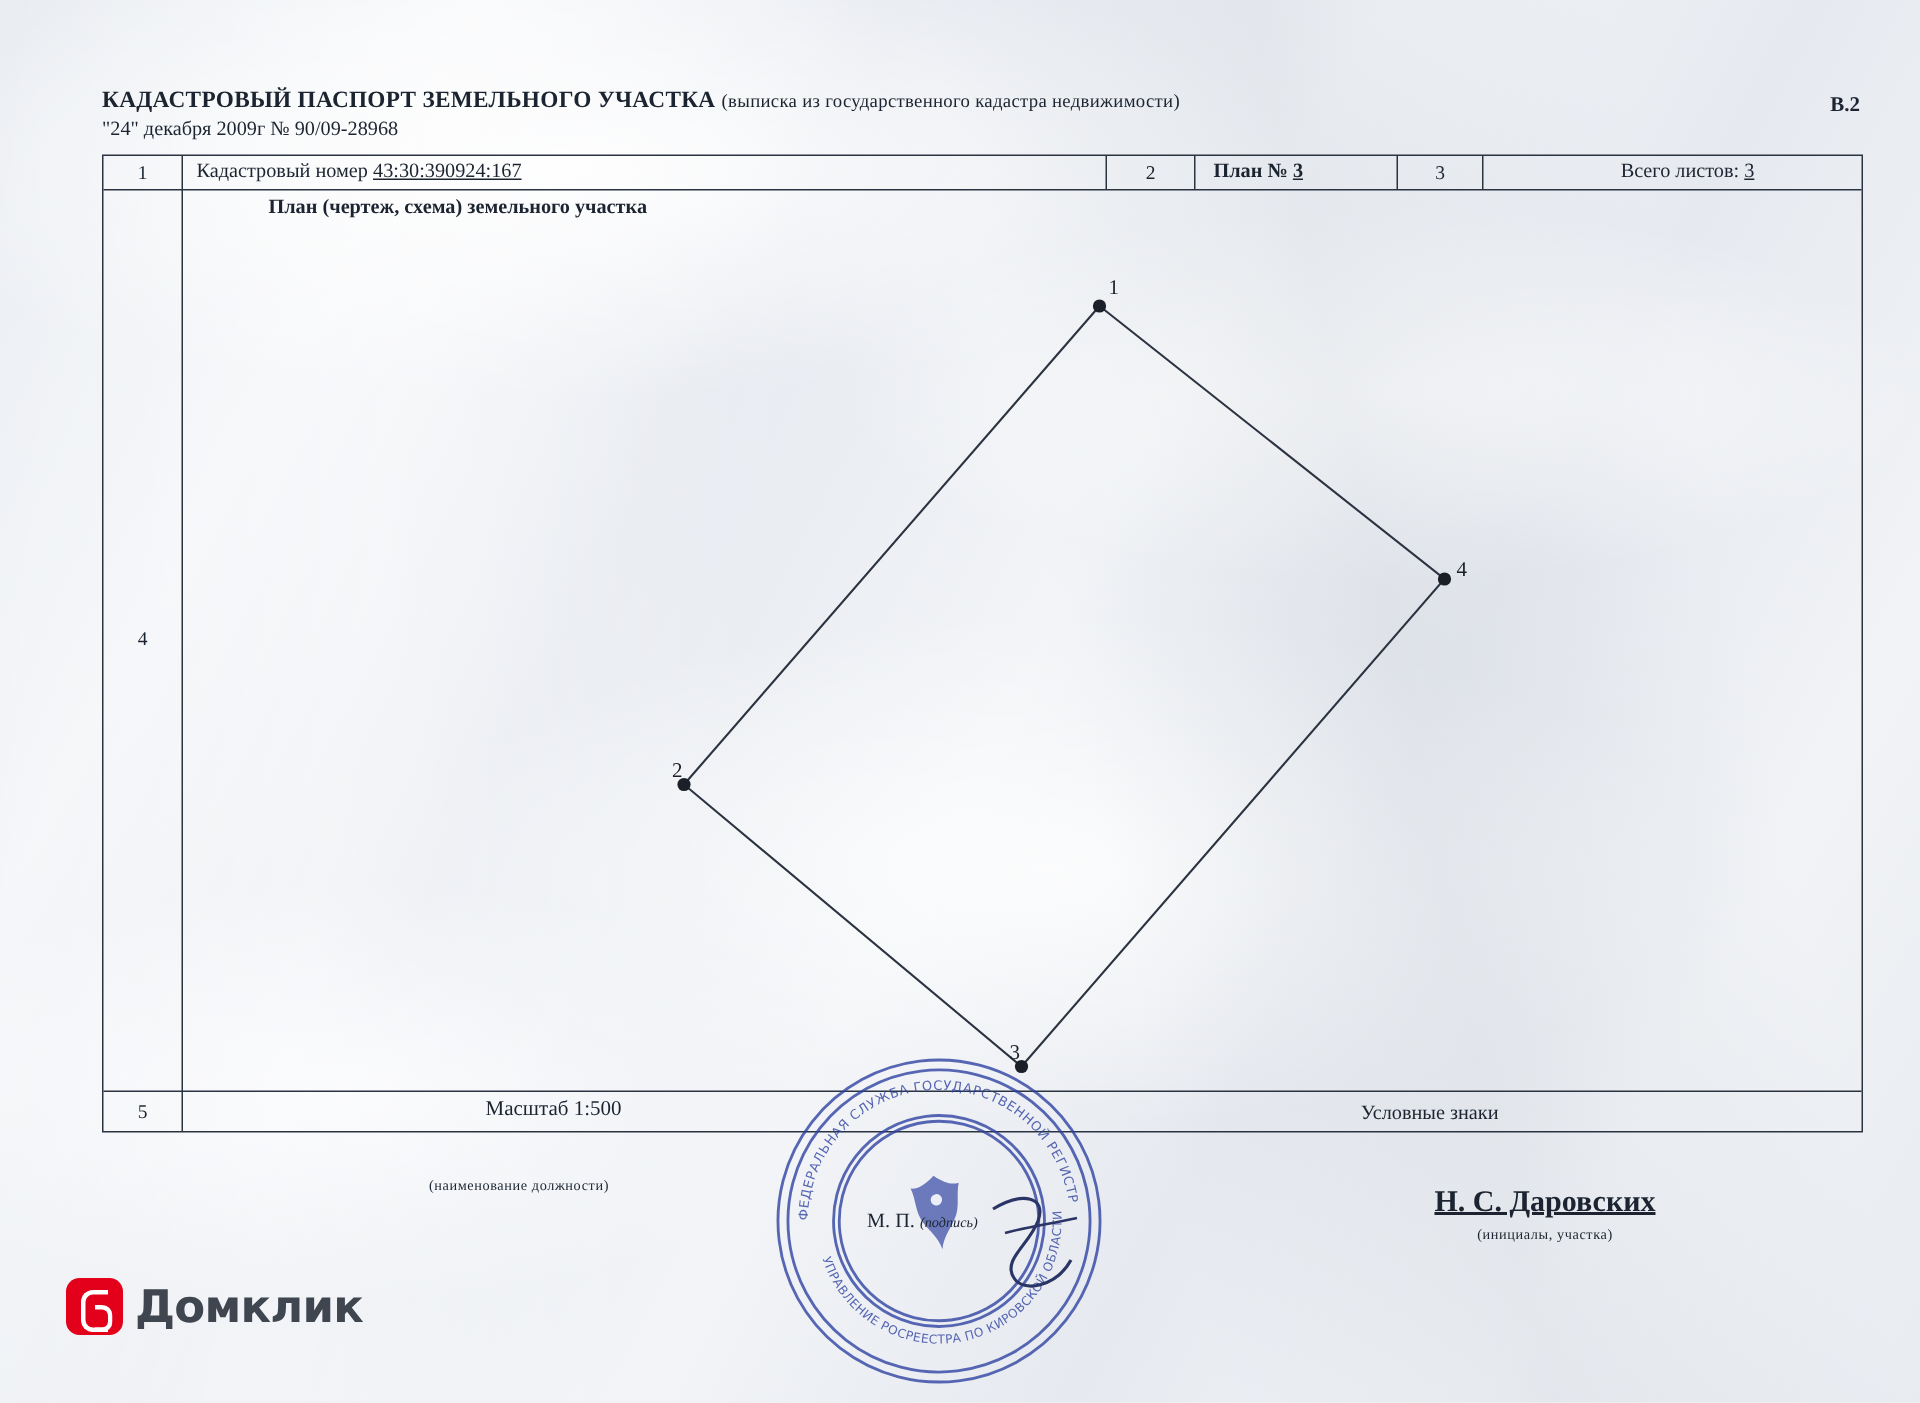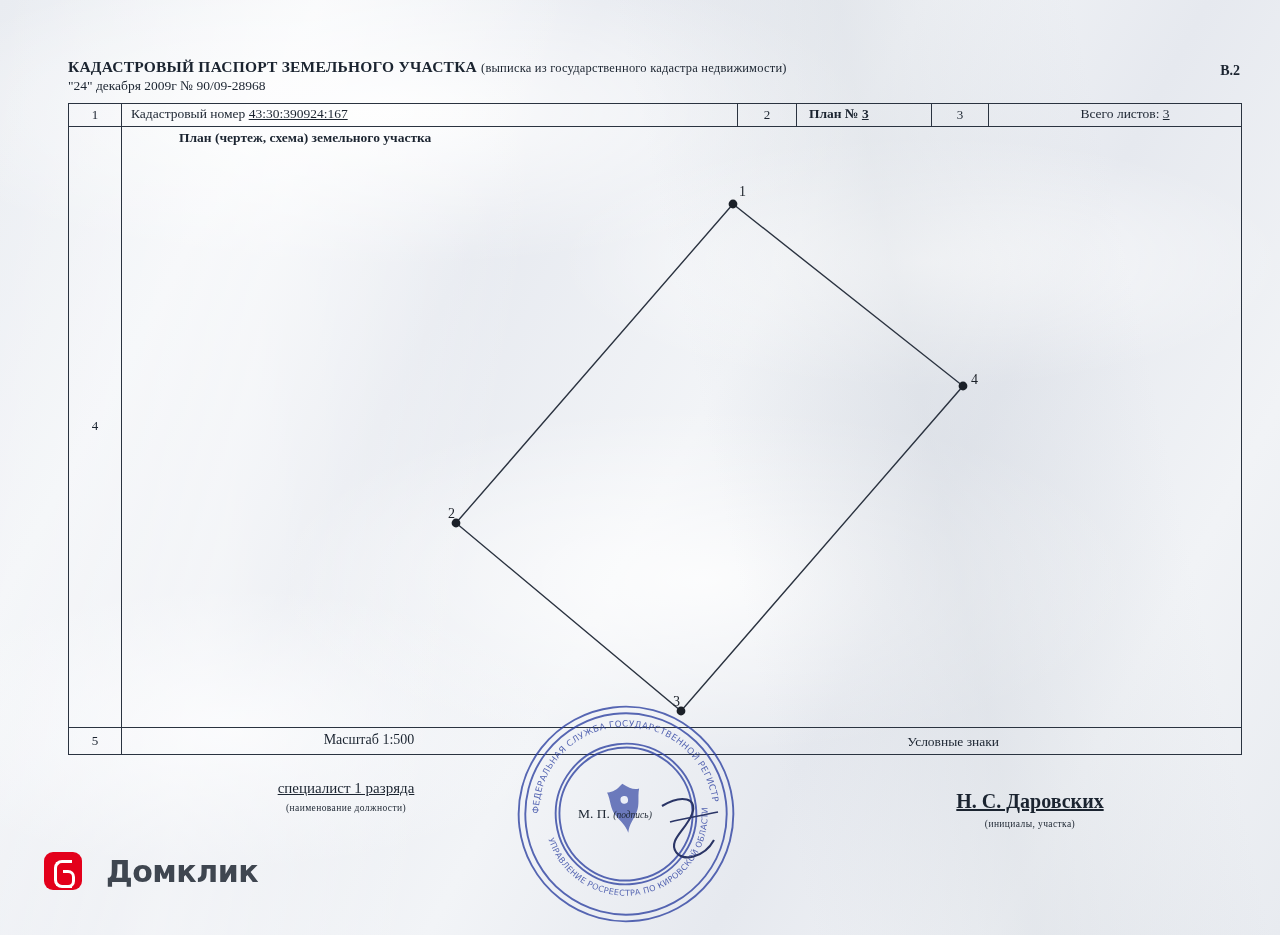--- a/index.html
+++ b/index.html
@@ -131,21 +131,21 @@
   .mp .pod{font-size:9.5px;font-style:italic;}
   .sig-right{
     position:absolute;left:900px;top:790px;width:260px;text-align:center;
   }
   .sig-right .name{font-size:20px;text-decoration:underline;font-weight:bold;}
   .sig-right .cap{font-size:9.5px;margin-top:6px;letter-spacing:.4px;}
   .sign-scribble{position:absolute;left:652px;top:788px;width:80px;height:90px;}
 
   
   .logo{
-    position:absolute;left:44px;top:852px;display:flex;align-items:center;gap:24px;
+    position:absolute;left:44px;top:852px;display:flex;align-items:center;gap:8px;
   }
   .logo .mark{
     width:38px;height:38px;border-radius:9px;background:#e3001b;
     position:relative;
   }
   .logo .mark:before{
     content:"";position:absolute;left:10px;top:8px;width:15px;height:22px;
     border:3.5px solid #fff;border-right:none;border-radius:8px 0 0 8px;
   }
   .logo .mark:after{
@@ -239,21 +239,20 @@
       </text>
 
       <g opacity=".85" transform="translate(120,118)">
         <path d="M0,-30 C7,-24 12,-22 17,-23 C14,-14 16,-6 11,2 C7,9 2,13 0,22 C-2,13 -7,9 -11,2 C-16,-6 -14,-14 -17,-23 C-12,-22 -7,-24 0,-30 Z" fill="#2b3fa0"></path>
         <circle cx="0" cy="-13" r="4" fill="#eceffa"></circle>
       </g>
     </g>
   </svg>
 
   <div class="sig-left">
-    <div class="role">специалист 1 разряда</div>
     <div class="cap">(наименование должности)</div>
   </div>
 
   <div class="mp">
     <span>М. П.</span>
     <span class="pod">(подпись)</span>
   </div>
 
   <svg class="sign-scribble" viewBox="0 0 80 90">
     <path d="M10,18 C30,6 46,10 40,26 C34,42 16,52 24,64 C30,74 52,70 62,52" fill="none" stroke="#2a3566" stroke-width="2.1"></path>

